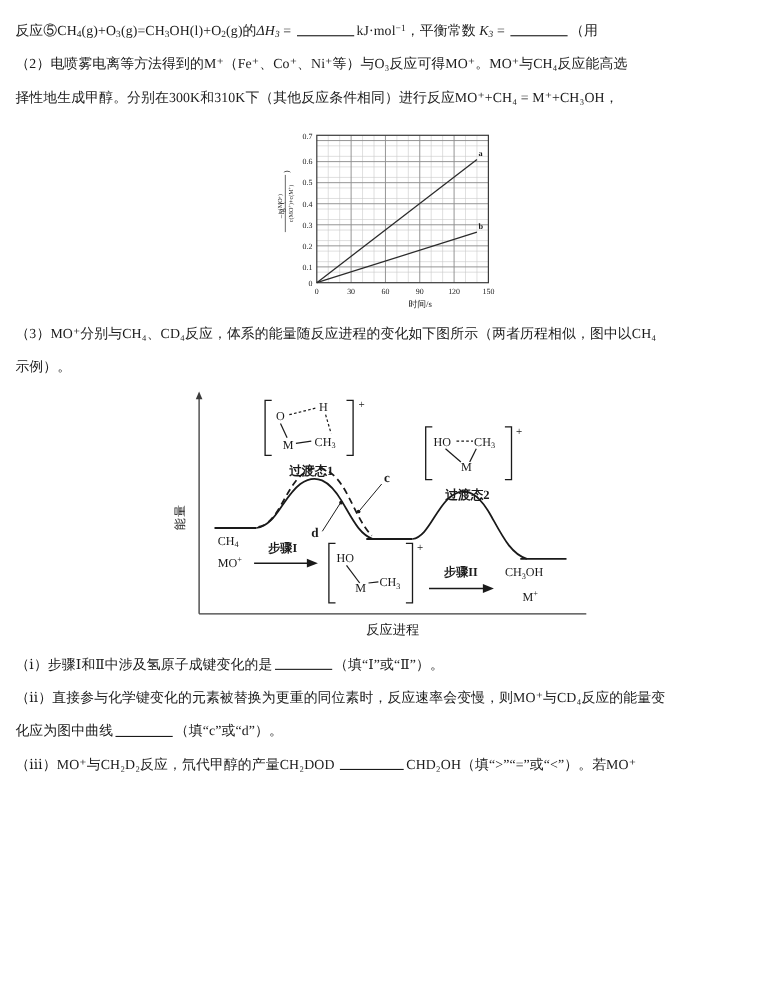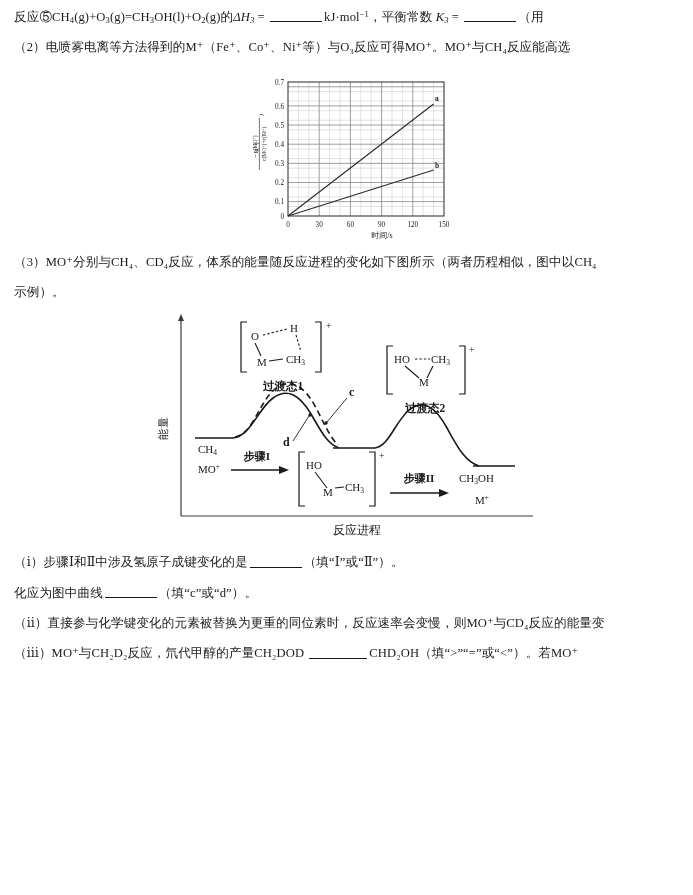--- a/index.html
+++ b/index.html
@@ -7,21 +7,21 @@
     margin: 0; padding: 0;
     background: #ffffff;
   }
   body {
     width: 693px; height: 895px;
     font-family: "Liberation Serif", "DejaVu Serif", serif;
     color: #1a1a1a;
     position: relative;
     overflow: hidden;
   }
-  .page { padding: 3px 14px 0 14px; }
+  .page { padding: 14px 14px 0 14px; }
 
   .para {
     font-size: 12.6px;
     line-height: 2.25;
     text-align: justify;
     letter-spacing: 0.1px;
     margin: 0 0 2px 0;
   }
 
   .mi { font-style: italic; font-family: "Liberation Serif", serif; }
@@ -58,20 +58,23 @@
 <body>
 
 <div class="page">
 
   <p class="para">
     <span>反应</span><span>⑤</span><span class="chem">CH<sub>4</sub>(g)+O<sub>3</sub>(g)=CH<sub>3</sub>OH(l)+O<sub>2</sub>(g)</span><span>的</span><span class="mi">Δ<span class="mi">H</span><sub>3</sub></span> = <span class="blank"></span><span class="chem">kJ·mol<sup>−1</sup></span>，<span>平衡常数</span> <span class="mi">K<sub>3</sub></span> = <span class="blank"></span>（用
   </p>
 
   <p class="para">
     <span>（2）</span><span>电喷雾电离等方法得到的M⁺（Fe⁺、Co⁺、Ni⁺等）与O₃反应可得MO⁺。MO⁺与CH₄反应能高选</span>
+  </p>
+  <p class="para">
+    <span>择性地生成甲醇。分别在300K和310K下（其他反应条件相同）进行反应MO⁺+CH₄ = M⁺+CH₃OH，</span>
   </p>
 
   <div class="chart-wrap">
     <div class="chart-box">
       <svg width="230" height="176" viewBox="0 0 230 176">
 
         <g stroke="#c9c9c9" stroke-width="0.55">
           <line x1="66.4" y1="14" x2="66.4" y2="148"></line>
           <line x1="76.8" y1="14" x2="76.8" y2="148"></line>
           <line x1="97.6" y1="14" x2="97.6" y2="148"></line>
@@ -262,23 +265,23 @@
         <text x="328" y="194" font-size="11" fill="#1a1a1a">M<tspan font-size="7.5" dy="-4">+</tspan></text>
       </svg>
     </div>
   </div>
 
   <p class="para">
     <span>（ⅰ）</span><span>步骤Ⅰ和Ⅱ中涉及氢原子成键变化的是</span><span class="blank"></span><span>（填“Ⅰ”或“Ⅱ”）。</span>
   </p>
 
   <p class="para">
+    <span>（ⅱ）</span><span>直接参与化学键变化的元素被替换为更重的同位素时，反应速率会变慢，则MO⁺与CD₄反应的能量变</span>
+  </p>
+  <p class="para">
     <span>化应为图中曲线</span><span class="blank"></span><span>（填“c”或“d”）。</span>
   </p>
-  <p class="para">
-    <span>（ⅱ）</span><span>直接参与化学键变化的元素被替换为更重的同位素时，反应速率会变慢，则MO⁺与CD₄反应的能量变</span>
-  </p>
 
   <p class="para">
     <span>（ⅲ）</span><span>MO⁺与CH₂D₂反应，氘代甲醇的产量CH₂DOD</span> <span class="blank lg"></span><span>CHD₂OH（填“&gt;”“=”或“&lt;”）。若MO⁺</span>
   </p>
 
 </div>
 
 </body></html>

